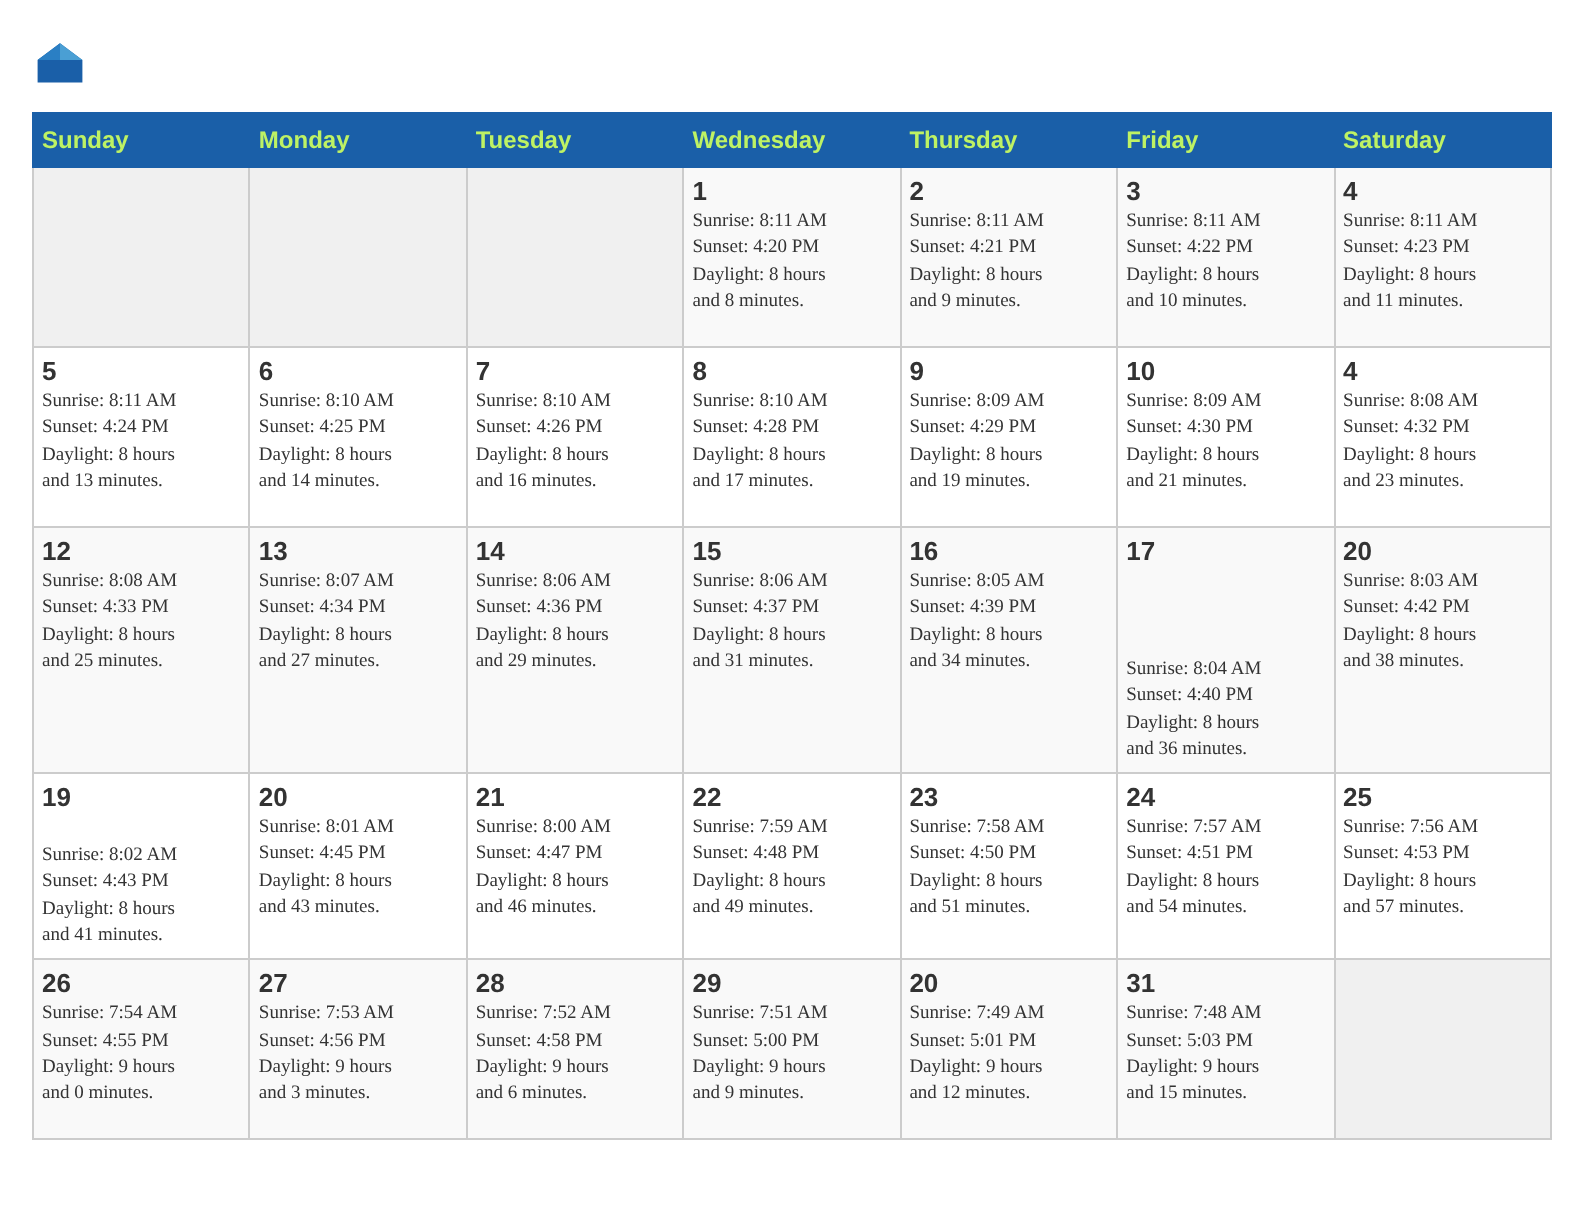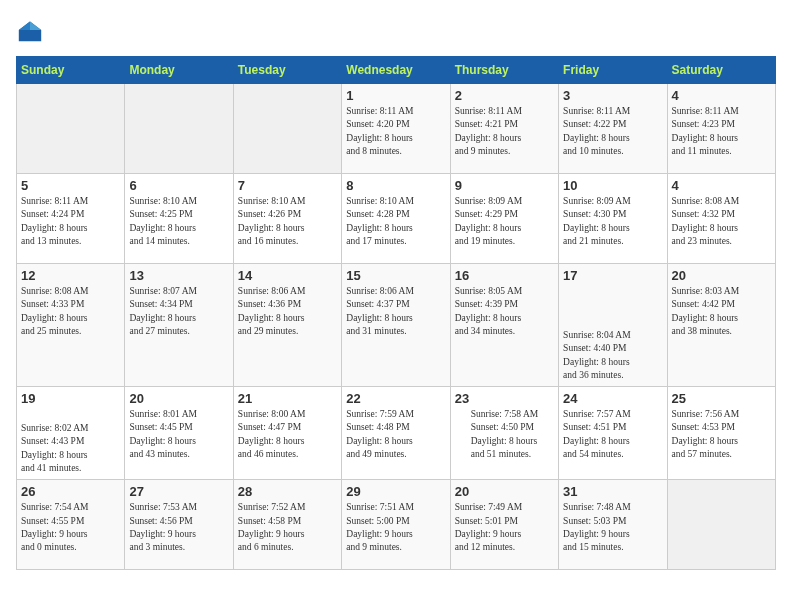--- a/index.html
+++ b/index.html
@@ -287,21 +287,21 @@
         </td>
         <td>
           <span class="day-num">22</span>
           <div class="day-info" style="white-space: pre-line;">Sunrise: 7:59 AM
 Sunset: 4:48 PM
 Daylight: 8 hours
 and 49 minutes.</div>
         </td>
         <td>
           <span class="day-num">23</span>
-          <div class="day-info" style="white-space: pre-line; margin-left: 16px;">Sunrise: 7:58 AM
+          <div class="day-info" style="white-space: pre-line;">Sunrise: 7:58 AM
 Sunset: 4:50 PM
 Daylight: 8 hours
 and 51 minutes.</div>
         </td>
         <td>
           <span class="day-num">24</span>
           <div class="day-info" style="white-space: pre-line;">Sunrise: 7:57 AM
 Sunset: 4:51 PM
 Daylight: 8 hours
 and 54 minutes.</div>

